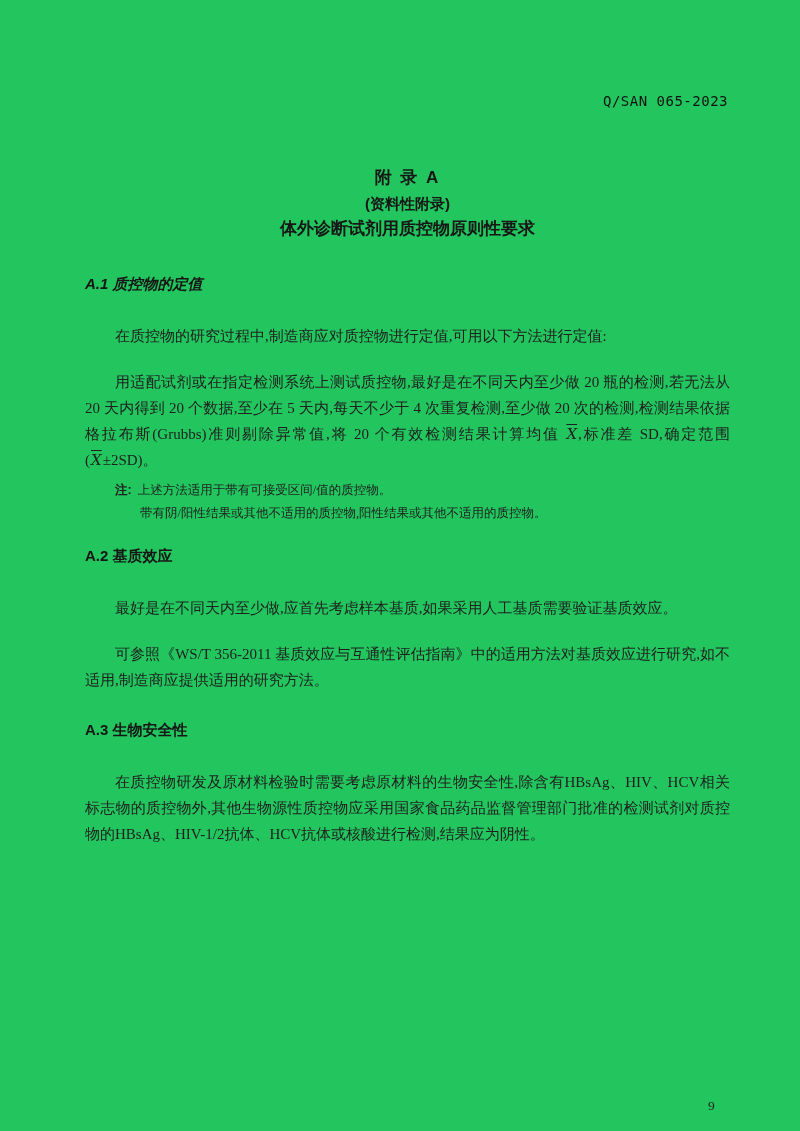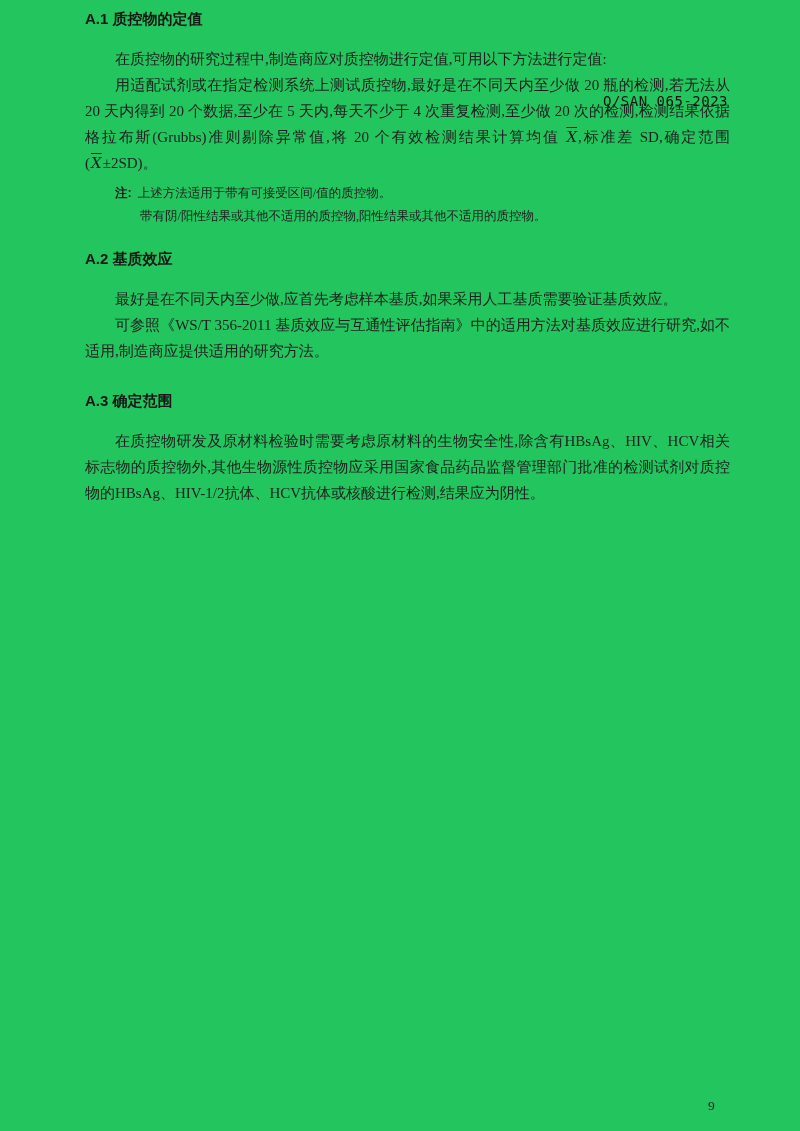--- a/index.html
+++ b/index.html
@@ -43,30 +43,31 @@
   .title-line1 { font-size: 17px; line-height: 24px; letter-spacing: 2px; }
   .title-line2 { font-size: 15px; line-height: 23px; margin-top: 2px; }
   .title-line3 { font-size: 17px; line-height: 24px; margin-top: 2px; }
   .section-heading {
     font-family: "Liberation Sans", "DejaVu Sans", sans-serif;
     font-weight: bold;
     font-size: 15px;
     line-height: 22px;
     color: #161616;
   }
-  .h-a1 { margin-top: 8px; }
+  .h-a1 { margin-top: 32px; font-style: italic; }
   .h-a2 { margin-top: 20px; }
   .h-a3 { margin-top: 26px; }
   .body-p {
     font-size: 15px;
     line-height: 26px;
     text-align: justify;
     color: #1e1e1e;
+    margin-top: 20px;
   }
-  .first-p { margin-top: 16px; }
+  .first-p { margin-top: 28px; }
   .indent { text-indent: 2em; }
   .xbar {
     font-family: "DejaVu Serif", "Liberation Serif", serif;
     font-style: italic;
     text-decoration: overline;
     padding: 0 1px;
   }
   .note-block {
     margin-top: 6px;
     margin-left: 30px;
@@ -91,39 +92,44 @@
 </style>
 </head>
 <body>
 
 <div class="page">
 
   <div class="header-code">Q/SAN 065-2023</div>
 
   <div class="content">
 
+    <div class="title-block">
+      <div class="title-line1">附 录 A</div>
+      <div class="title-line2">(资料性附录)</div>
+      <div class="title-line3">体外诊断试剂用质控物原则性要求</div>
+    </div>
 
     <div>
       <div class="section-heading h-a1">A.1 质控物的定值</div>
       <p class="body-p indent first-p">在质控物的研究过程中,制造商应对质控物进行定值,可用以下方法进行定值:</p>
       <p class="body-p indent"><span>用适配试剂或在指定检测系统上测试质控物,最好是在不同天内至少做 20 瓶的检测,若无法从 20 天内得到 20 个数据,至少在 5 天内,每天不少于 4 次重复检测,至少做 20 次的检测,检测结果依据格拉布斯(Grubbs)准则剔除异常值,将 20 个有效检测结果计算均值 </span><span class="xbar">X</span><span>,标准差 SD,确定范围(</span><span class="xbar">X</span><span>±2SD)。</span></p>
       <div class="note-block">
         <div><span class="note-label">注:</span><span>上述方法适用于带有可接受区间/值的质控物。</span></div>
         <div class="note-cont">带有阴/阳性结果或其他不适用的质控物,阳性结果或其他不适用的质控物。</div>
       </div>
     </div>
 
     <div>
       <div class="section-heading h-a2">A.2 基质效应</div>
       <p class="body-p indent first-p">最好是在不同天内至少做,应首先考虑样本基质,如果采用人工基质需要验证基质效应。</p>
       <p class="body-p indent">可参照《WS/T 356-2011 基质效应与互通性评估指南》中的适用方法对基质效应进行研究,如不适用,制造商应提供适用的研究方法。</p>
     </div>
 
     <div>
-      <div class="section-heading h-a3">A.3 确定范围</div>
+      <div class="section-heading h-a3">A.3 生物安全性</div>
       <p class="body-p indent first-p">在质控物研发及原材料检验时需要考虑原材料的生物安全性,除含有HBsAg、HIV、HCV相关标志物的质控物外,其他生物源性质控物应采用国家食品药品监督管理部门批准的检测试剂对质控物的HBsAg、HIV-1/2抗体、HCV抗体或核酸进行检测,结果应为阴性。</p>
     </div>
 
   </div>
 
   <div class="page-number">9</div>
 
 </div>
 
 </body></html>

